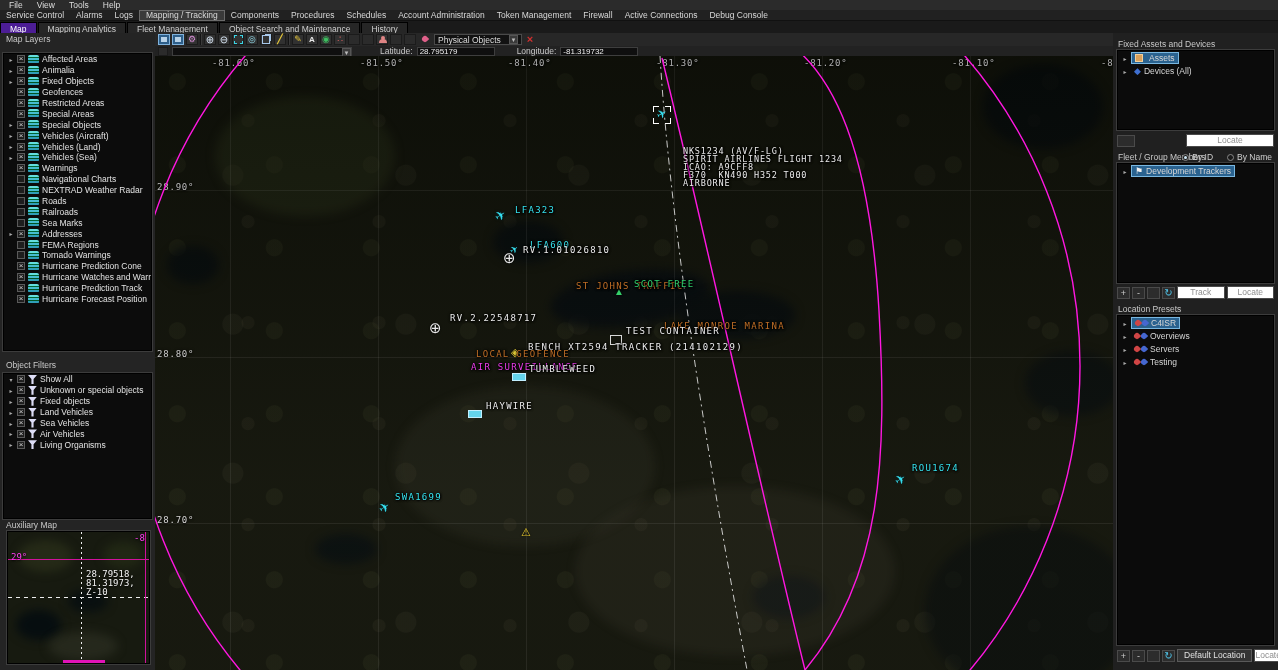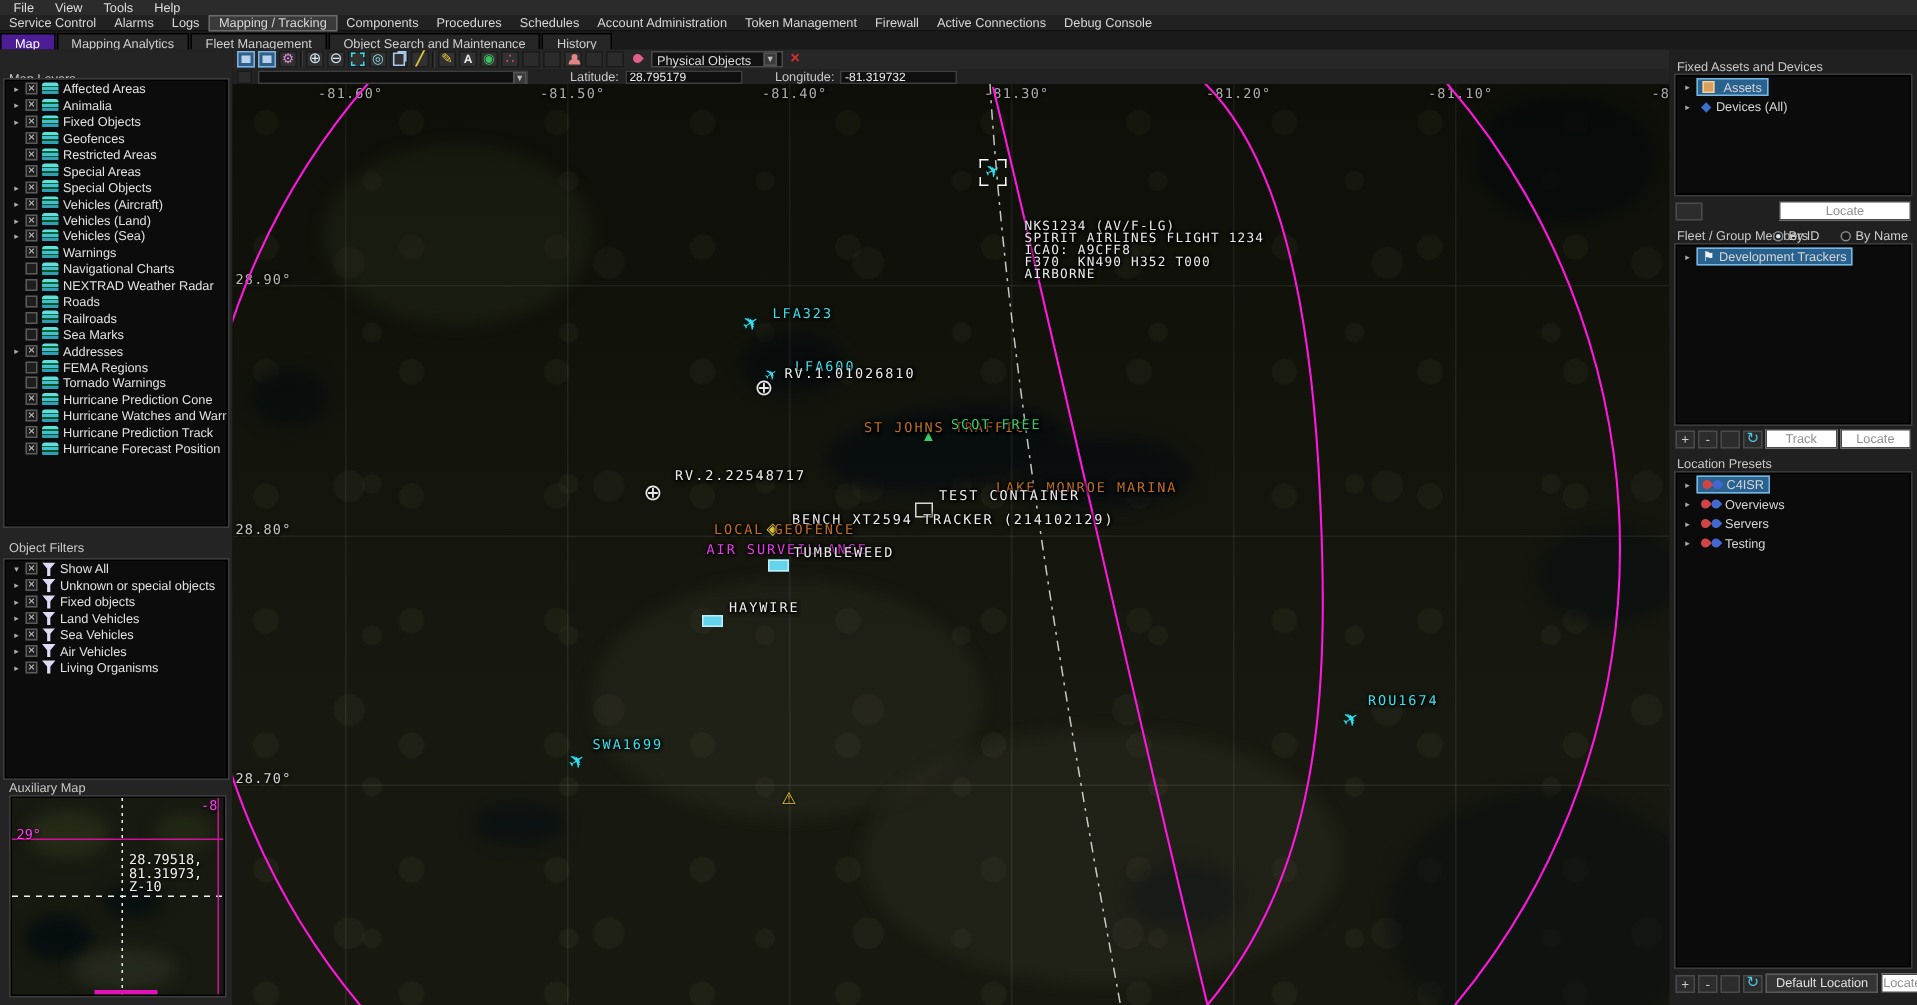--- a/index.html
+++ b/index.html
@@ -161,21 +161,21 @@
 <span class="tab active">Map</span>
     <span class="tab">Mapping Analytics</span>
     <span class="tab">Fleet Management</span>
     <span class="tab">Object Search and Maintenance</span>
     <span class="tab">History</span>
   </div>
 
 <div class="main">
 
   <div class="left">
-    <div class="panel-label" style="top:14px">Map Layers</div>
+    <div class="panel-label" style="top:1px">Map Layers</div>
     <div class="tree-box" style="top:20px;height:298px">
 
         <div class="trow">
           <span class="arr">▸</span>
           <span class="cb">×</span>
           <span class="layers-icon"></span>
           <span class="tlabel">Affected Areas</span>
         </div>
 
         <div class="trow">

